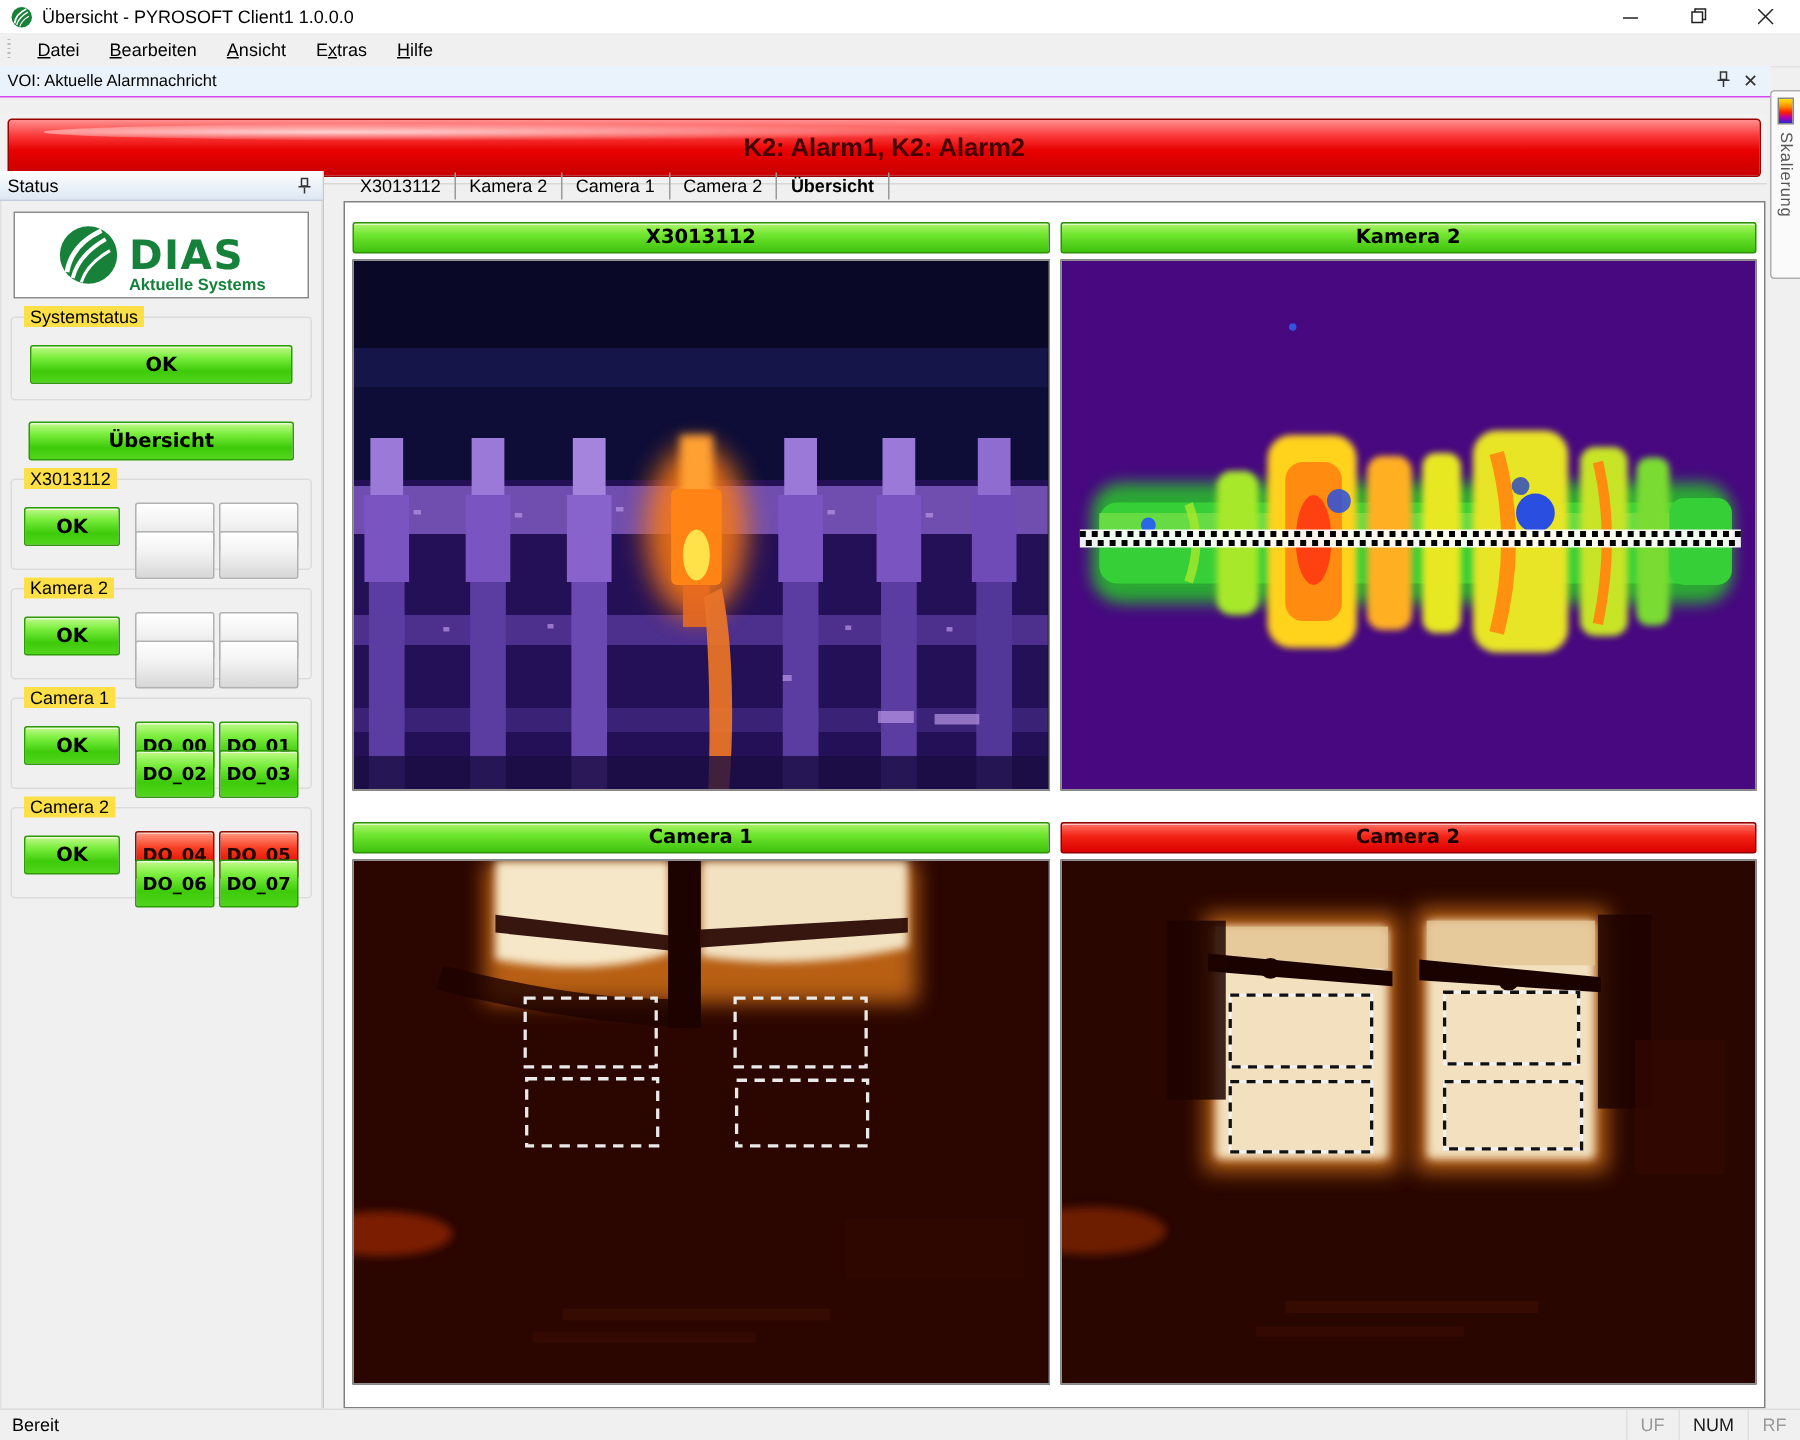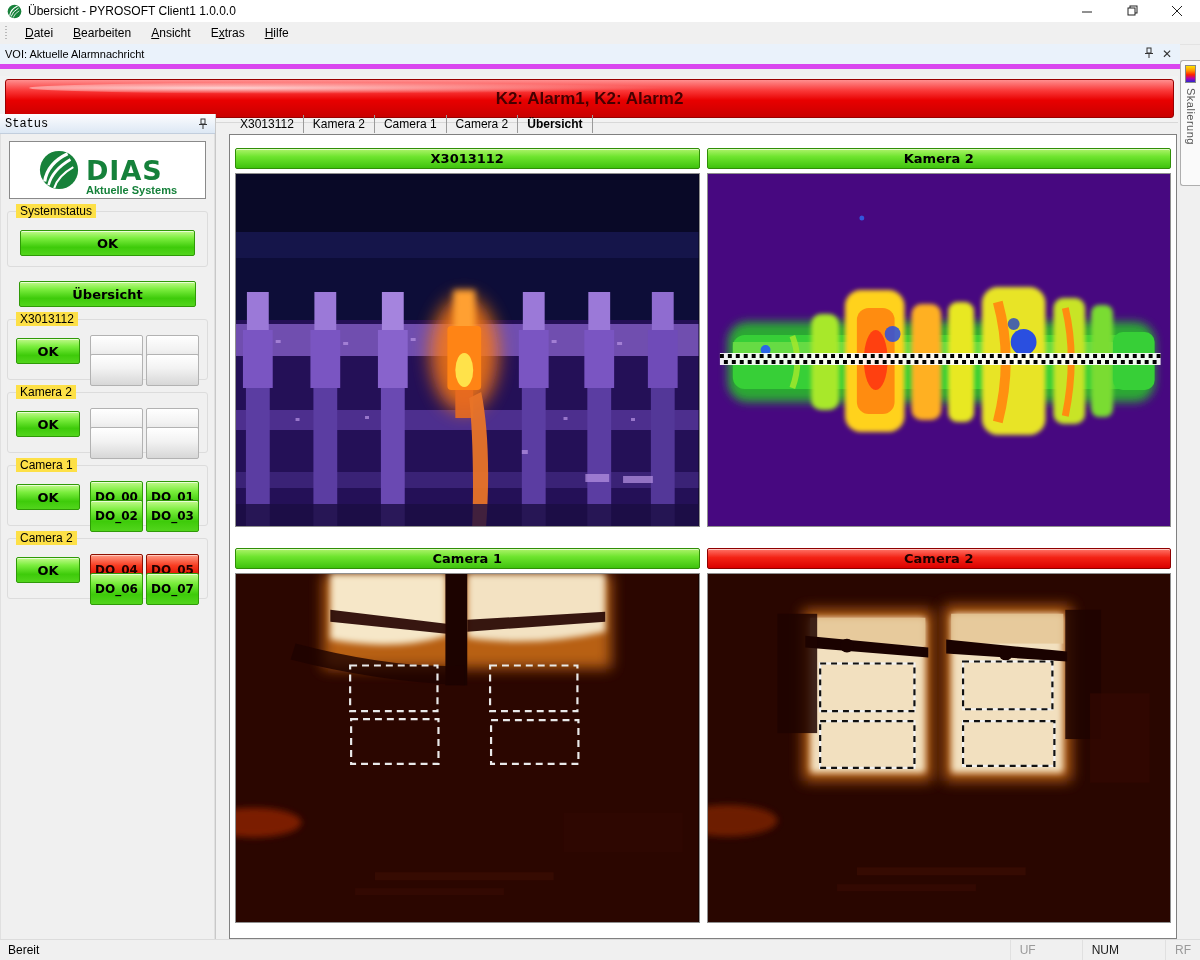--- a/index.html
+++ b/index.html
@@ -18,21 +18,21 @@
   
   .menubar{position:absolute;top:22px;left:0;right:0;height:22px;background:#f0f0f0;
            display:flex;align-items:center;font-size:12px;border-bottom:1px solid #e3e3e3;}
   .menu-grip{width:5px;height:14px;margin:0 6px 0 4px;
              background:repeating-linear-gradient(180deg,#b9b9b9 0 1px,transparent 1px 3px);
              background-size:2px 100%;background-repeat:no-repeat;background-position:1px 0;}
   .menu-item{padding:2px 10px;cursor:default;}
 
   
   .voi-header{position:absolute;top:44px;left:0;right:20px;height:20px;background:#eaf2fb;
-              border-bottom:5px solid #d946ef;display:flex;align-items:center;font-size:11px;}
+              border-bottom:1px solid #d946ef;display:flex;align-items:center;font-size:11px;}
   .voi-header .voi-title{padding-left:5px;}
   .voi-tools{margin-left:auto;display:flex;align-items:center;gap:8px;padding-right:8px;}
   .alarm-area{position:absolute;top:76px;left:0;right:22px;height:46px;background:#f2f2f2;
               border-bottom:1px solid #d8d8d8;}
   .alarm-banner{position:absolute;left:5px;right:4px;top:3px;height:37px;border:1px solid #9a0000;
                 border-radius:3px;overflow:hidden;display:flex;align-items:center;justify-content:center;
                 background:linear-gradient(180deg,#ff8f8f 0%,#fa3a3a 28%,#e80000 55%,#c90000 100%);}
   .alarm-banner::before{content:"";position:absolute;left:2%;top:2px;width:55%;height:12px;border-radius:50%;
                 background:radial-gradient(ellipse at 30% 50%,rgba(255,255,255,.75),rgba(255,255,255,0) 70%);}
   .alarm-text{position:relative;font-size:17px;font-weight:bold;color:#450000;}
@@ -42,21 +42,21 @@
             border:1px solid #aeaeae;border-right:none;border-radius:3px 0 0 3px;
             display:flex;flex-direction:column;align-items:center;padding-top:4px;box-sizing:border-box;}
   .skal-icon{width:9px;height:16px;margin-bottom:5px;border:1px solid #888;
              background:linear-gradient(180deg,#ffe400 0%,#ff9000 30%,#ff2000 55%,#b000b0 78%,#2828d0 100%);}
   .skal-label{writing-mode:vertical-rl;font-size:11px;color:#555;letter-spacing:.5px;}
 
   
   .sidebar{position:absolute;top:114px;left:0;width:215px;bottom:20px;background:#f0f0f0;
            border-right:1px solid #c8c8c8;}
   .sidebar-header{height:19px;background:linear-gradient(180deg,#fdfdfe,#e9f0f8 60%,#dde8f4);
-                  border-bottom:1px solid #c2cedd;display:flex;align-items:center;font-size:12px;font-family:Liberation Mono, monospace;}
+                  border-bottom:1px solid #c2cedd;display:flex;align-items:center;font-size:12px;}
   .sidebar-header span.t{padding-left:5px;}
   .sidebar-header .pin{margin-left:auto;padding-right:7px;display:flex;}
   .sb-inner{position:absolute;top:20px;left:0;right:0;bottom:0;border:1px solid #e0e0e0;border-top:none;}
 
   .logo-box{margin:7px 8px 0 8px;height:56px;background:#fff;border:1px solid #8a8a8a;
             display:flex;align-items:center;justify-content:center;gap:6px;}
   .logo-text{display:flex;flex-direction:column;align-items:flex-start;line-height:1;}
   .logo-name{font-size:27px;font-weight:bold;color:#15813a;letter-spacing:1px;font-family:"DejaVu Sans",sans-serif;margin-top:13px;}
   .logo-sub{font-size:11px;font-weight:bold;color:#15813a;margin-top:1px;}
 
@@ -97,21 +97,21 @@
   .phead-green{background:linear-gradient(180deg,#aef36b 0%,#6fe52f 40%,#3fc20e 100%);border:1px solid #2f8f06;}
   .phead-red{background:linear-gradient(180deg,#ff7468 0%,#f32315 45%,#da0000 100%);border:1px solid #8f0000;color:#1d0000;}
   .pimg{border:1px solid #8f8f8f;background:#000;overflow:hidden;}
   .pimg svg{display:block;width:100%;height:100%;}
   .pimg.top{height:352px;} .pimg.bot{height:348px;}
 
   
   .statusbar{position:absolute;left:0;right:0;bottom:0;height:20px;background:#f0f0f0;
              border-top:1px solid #dcdcdc;display:flex;align-items:center;font-size:12px;}
   .statusbar .ready{padding-left:8px;}
-  .sb-inds{margin-left:auto;display:flex;height:100%;align-items:center;gap:37px;}
+  .sb-inds{margin-left:auto;display:flex;height:100%;align-items:center;}
   .sb-ind{padding:0 9px;height:100%;display:flex;align-items:center;border-left:1px solid #e0e0e0;color:#9a9a9a;}
   .sb-ind.active{color:#1a1a1a;}
 
   .icon-x{font-size:12px;color:#333;line-height:1;}
 </style>
 </head>
 <body>
 
 <div id="app">
 

